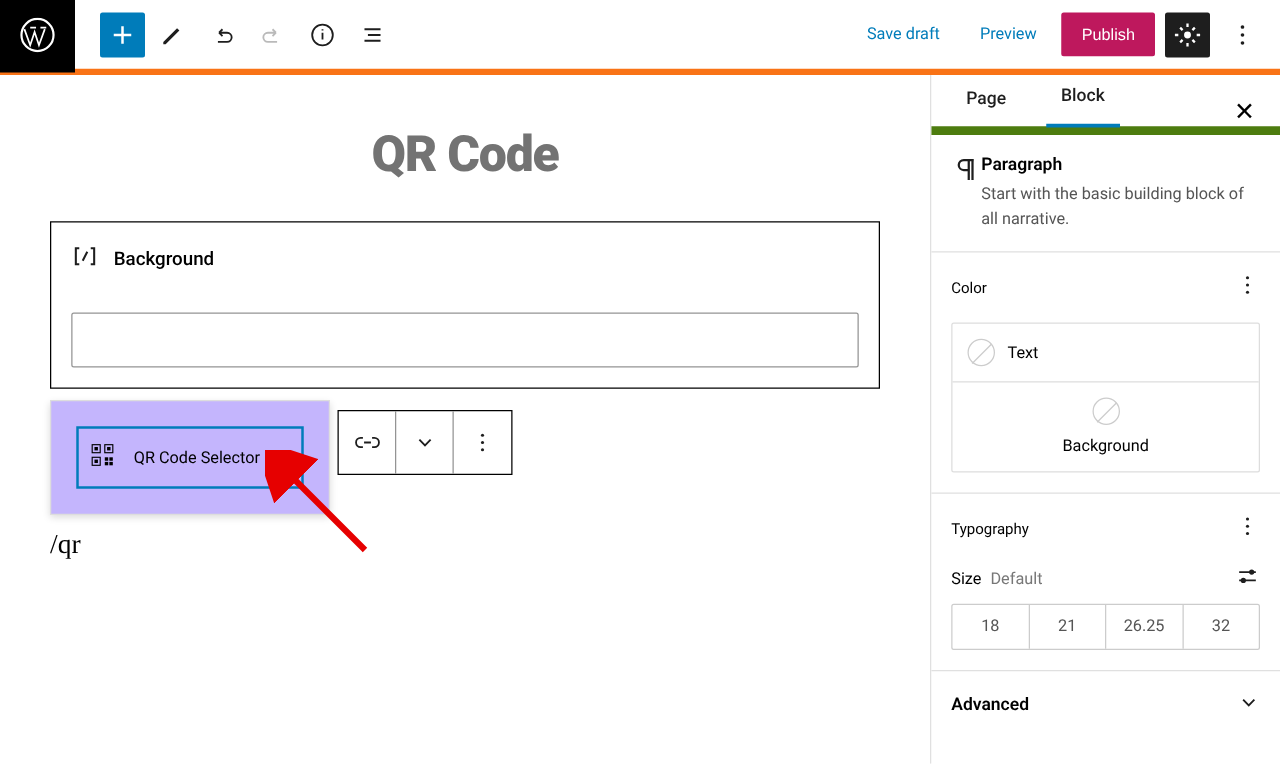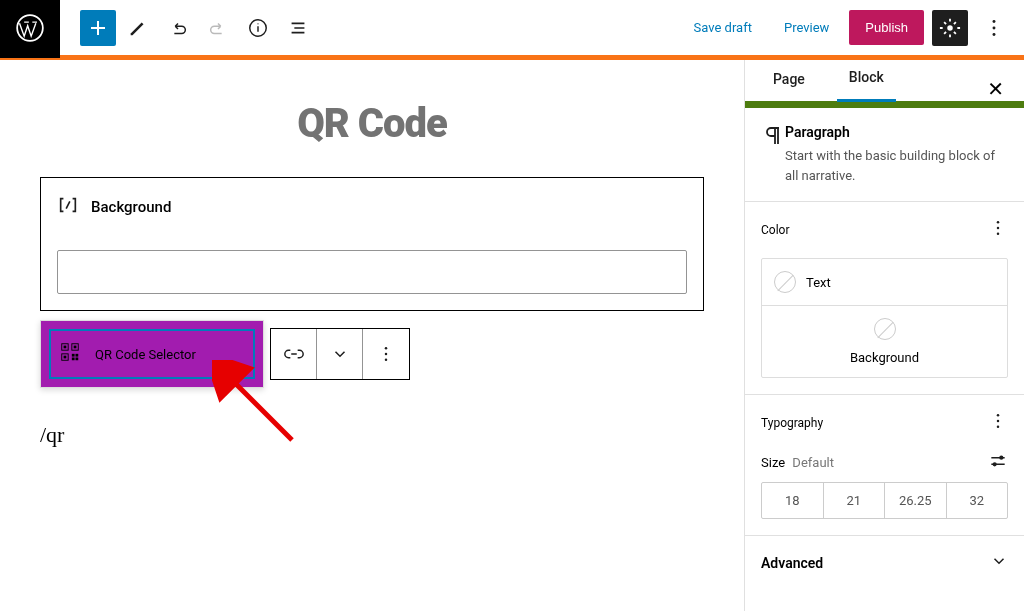--- a/index.html
+++ b/index.html
@@ -14,21 +14,21 @@
 .publish-btn { background: #be185d; color: #fff; font-size: 13px; padding: 10px 16px; cursor: pointer; border: none; border-radius: 2px; }
 .settings-btn { width: 36px; height: 36px; background: #1e1e1e; display: flex; align-items: center; justify-content: center; cursor: pointer; border-radius: 2px; }
 .more-btn { width: 36px; height: 36px; display: flex; align-items: center; justify-content: center; cursor: pointer; }
 .main { display: flex; height: calc(100% - 60px); }
 .editor { flex: 1; padding: 40px 0; position: relative; }
 .page-title { font-size: 40px; font-weight: 900; text-align: center; color: #737373; margin-bottom: 30px; letter-spacing: -1px; }
 .shortcode-block { margin: 0 40px; border: 1px solid #000; padding: 16px; position: relative; }
 .shortcode-header { display: flex; align-items: center; gap: 12px; margin-bottom: 30px; }
 .shortcode-label { font-size: 15px; font-weight: 500; }
 .shortcode-input { width: 100%; height: 44px; border: 1px solid #949494; border-radius: 2px; padding: 0 12px; }
-.suggest-popup { position: absolute; top: 260px; left: 40px; width: 224px; background: #a21caf; border: 1px solid #ddd; box-shadow: 0 2px 6px rgba(0,0,0,0.15); padding: 8px; z-index: 10; }
+.suggest-popup { position: absolute; top: 260px; left: 40px; width: 224px; background: #c4b5fd; border: 1px solid #ddd; box-shadow: 0 2px 6px rgba(0,0,0,0.15); padding: 20px; z-index: 10; }
 .suggest-item { display: flex; align-items: center; gap: 14px; padding: 10px 8px; border: 2px solid #007cba; cursor: pointer; }
 .suggest-text { font-size: 13px; }
 .block-toolbar { position: absolute; top: 268px; left: 270px; display: flex; border: 1px solid #000; background: #fff; z-index: 5; }
 .block-toolbar-cell { width: 46px; height: 50px; display: flex; align-items: center; justify-content: center; cursor: pointer; border-right: 1px solid #949494; }
 .block-toolbar-cell:last-child { border-right: none; }
 .arrow-annotation { position: absolute; top: 300px; left: 212px; z-index: 20; pointer-events: none; }
 .slash-text { position: absolute; top: 362px; left: 40px; font-size: 22px; font-family: Georgia, serif; }
 .sidebar { width: 280px; border-left: 1px solid #e0e0e0; overflow-y: auto; }
 .sidebar-tabs { display: flex; align-items: flex-end; padding: 0 16px; height: 48px; border-bottom: 7px solid #4d7c0f; position: relative; gap: 20px; }
 .tab { font-size: 14px; padding: 14px 12px; cursor: pointer; color: #1e1e1e; font-weight: 500; }

